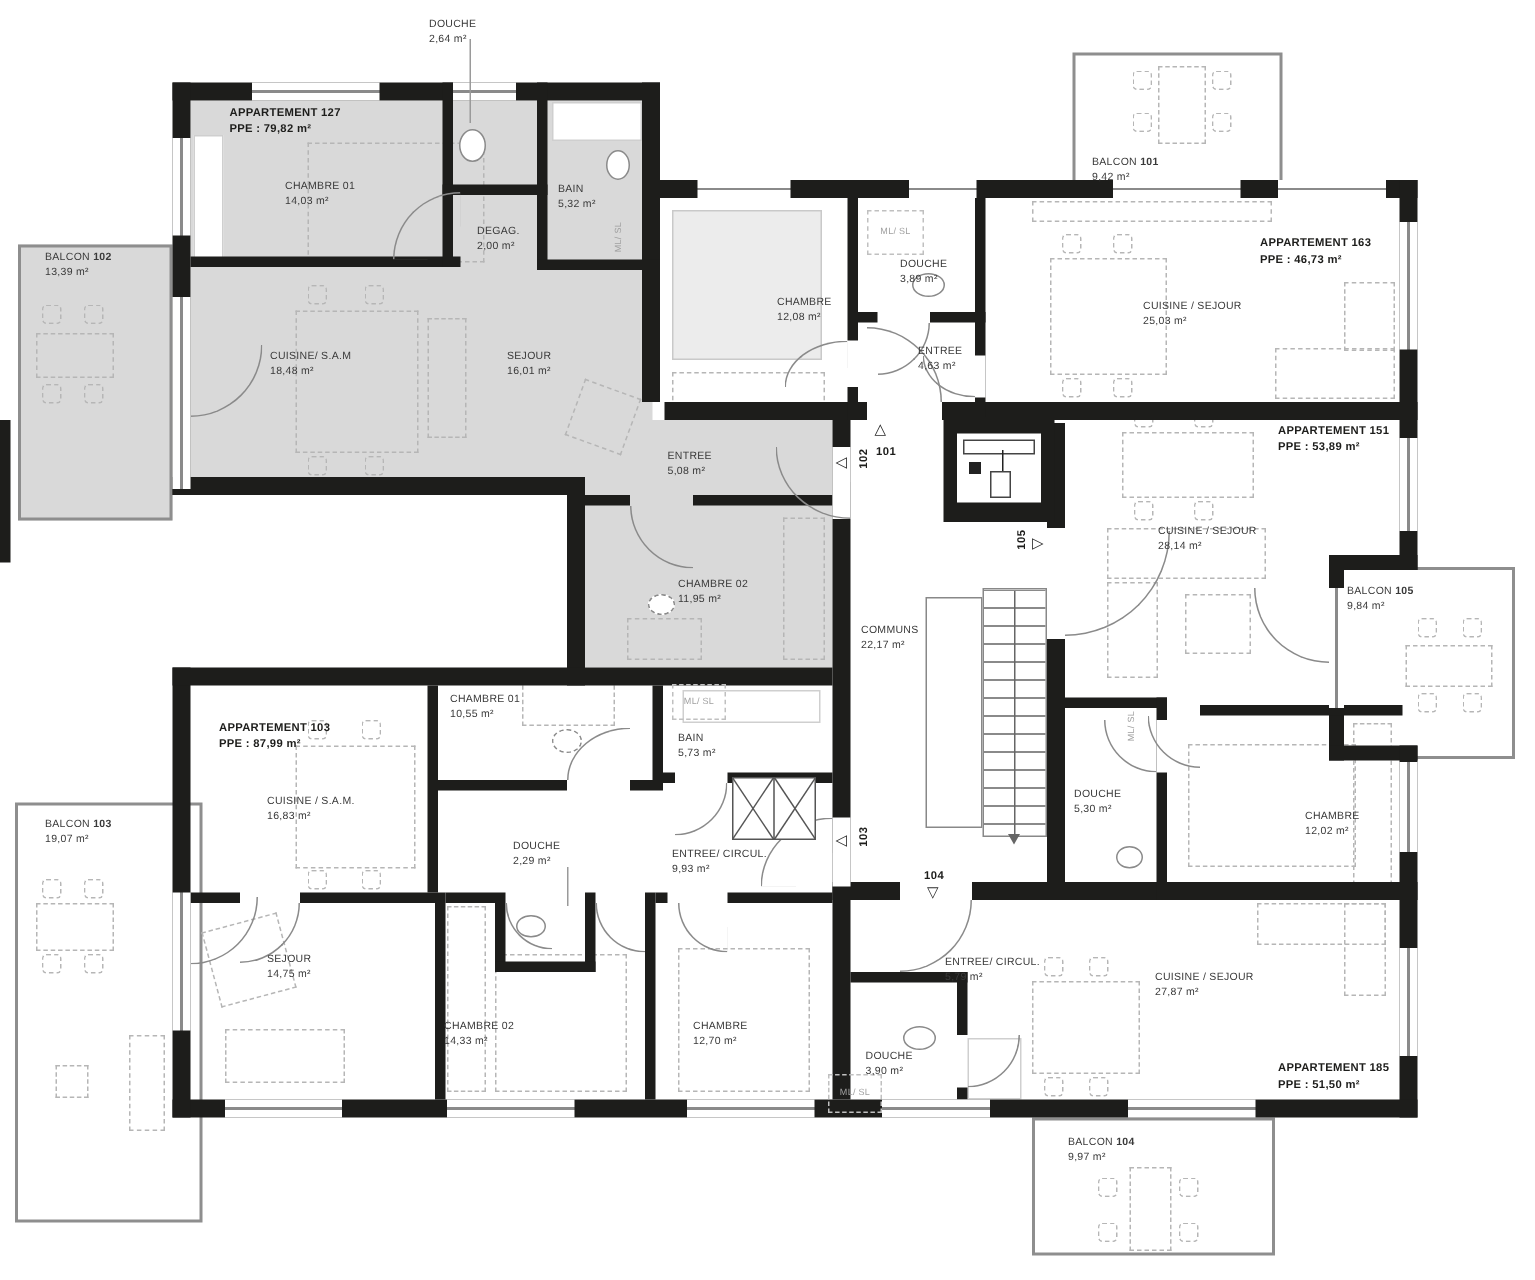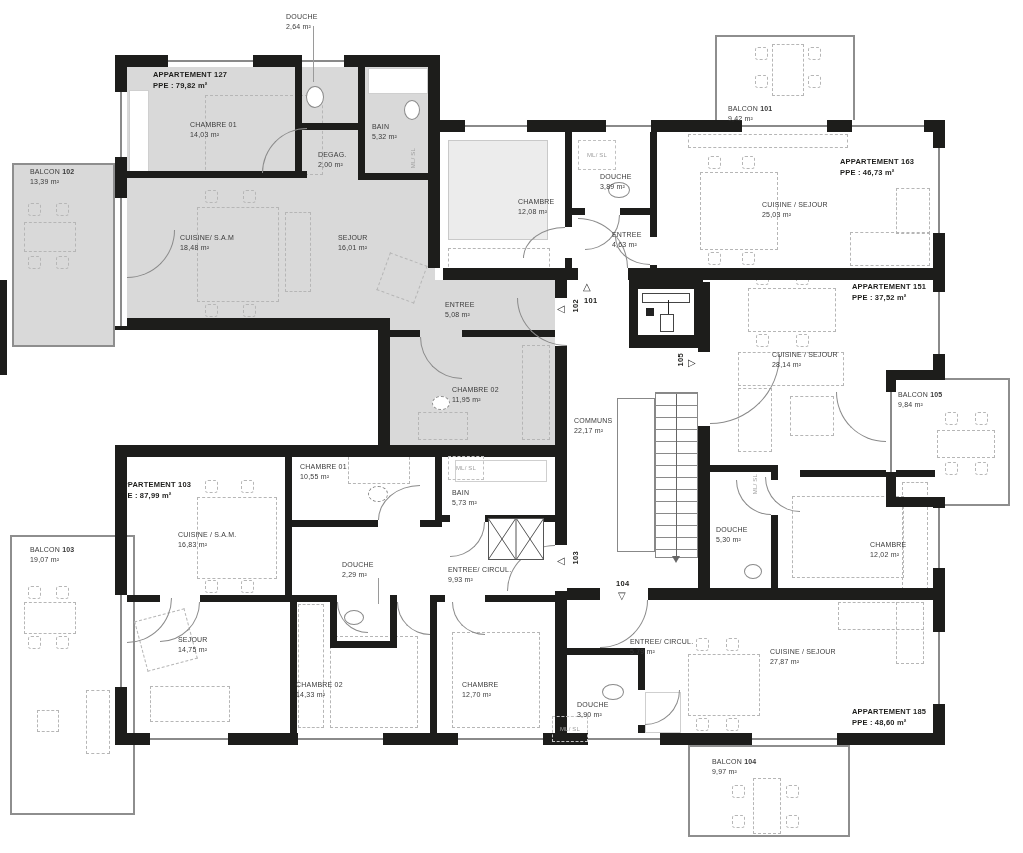--- a/index.html
+++ b/index.html
@@ -328,31 +328,31 @@
   <div class="lbl" style="left:612px;top:230px">
     <span class="nm">ENTREE</span><span>4,63 m²</span></div>
   <div class="lbl ttl" style="left:840px;top:157px">
     <span>APPARTEMENT 163</span>
       <span>PPE : 46,73 m²</span>
     </div>
   <div class="lbl" style="left:762px;top:200px">
     <span class="nm">CUISINE / SEJOUR</span><span>25,03 m²</span></div>
   <div class="lbl ttl" style="left:852px;top:282px">
     <span>APPARTEMENT 151</span>
-      <span>PPE : 37,52 m²</span>
+      <span>PPE : 53,89 m²</span>
     </div>
   <div class="lbl" style="left:772px;top:350px">
     <span class="nm">CUISINE / SEJOUR</span><span>28,14 m²</span></div>
   <div class="lbl" style="left:716px;top:525px">
     <span class="nm">DOUCHE</span><span>5,30 m²</span></div>
   <div class="lbl" style="left:870px;top:540px">
     <span class="nm">CHAMBRE</span><span>12,02 m²</span></div>
   <div class="lbl" style="left:574px;top:416px">
     <span class="nm">COMMUNS</span><span>22,17 m²</span></div>
-  <div class="lbl ttl" style="left:117px;top:480px">
+  <div class="lbl ttl" style="left:146px;top:480px">
     <span>APPARTEMENT 103</span>
       <span>PPE : 87,99 m²</span>
     </div>
   <div class="lbl" style="left:300px;top:462px">
     <span class="nm">CHAMBRE 01</span><span>10,55 m²</span></div>
   <div class="lbl" style="left:452px;top:488px">
     <span class="nm">BAIN</span><span>5,73 m²</span></div>
   <div class="lbl" style="left:178px;top:530px">
     <span class="nm">CUISINE / S.A.M.</span><span>16,83 m²</span></div>
   <div class="lbl" style="left:342px;top:560px">
@@ -366,21 +366,21 @@
   <div class="lbl" style="left:462px;top:680px">
     <span class="nm">CHAMBRE</span><span>12,70 m²</span></div>
   <div class="lbl" style="left:630px;top:637px">
     <span class="nm">ENTREE/ CIRCUL.</span><span>5,79 m²</span></div>
   <div class="lbl" style="left:770px;top:647px">
     <span class="nm">CUISINE / SEJOUR</span><span>27,87 m²</span></div>
   <div class="lbl" style="left:577px;top:700px">
     <span class="nm">DOUCHE</span><span>3,90 m²</span></div>
   <div class="lbl ttl" style="left:852px;top:707px">
     <span>APPARTEMENT 185</span>
-      <span>PPE : 48,60 m²</span>
+      <span>PPE : 51,50 m²</span>
     </div>
 
   <div class="lbl" style="left:728px;top:104px">
     <span class="nm"><span>BALCON</span>&nbsp;<b>101</b></span>
     <span>9,42 m²</span></div>
   <div class="lbl" style="left:30px;top:167px">
     <span class="nm"><span>BALCON</span>&nbsp;<b>102</b></span>
     <span>13,39 m²</span></div>
   <div class="lbl" style="left:30px;top:545px">
     <span class="nm"><span>BALCON</span>&nbsp;<b>103</b></span>

